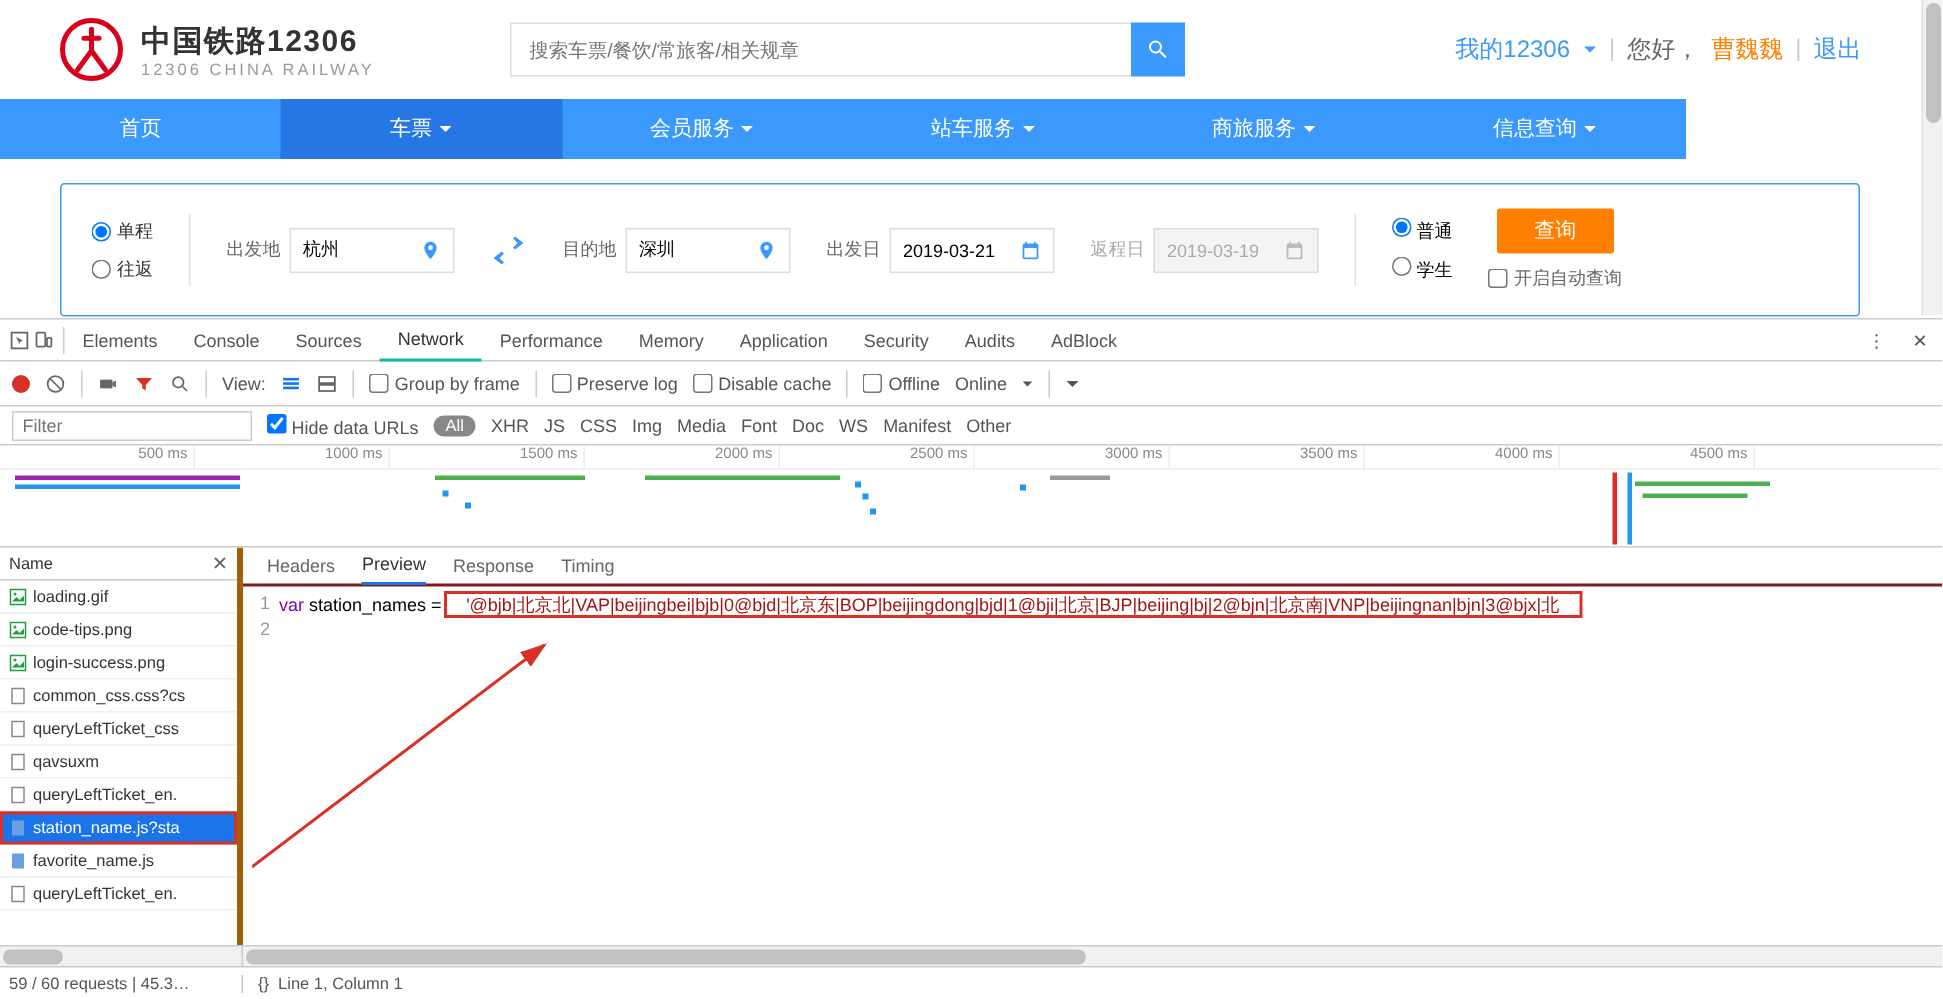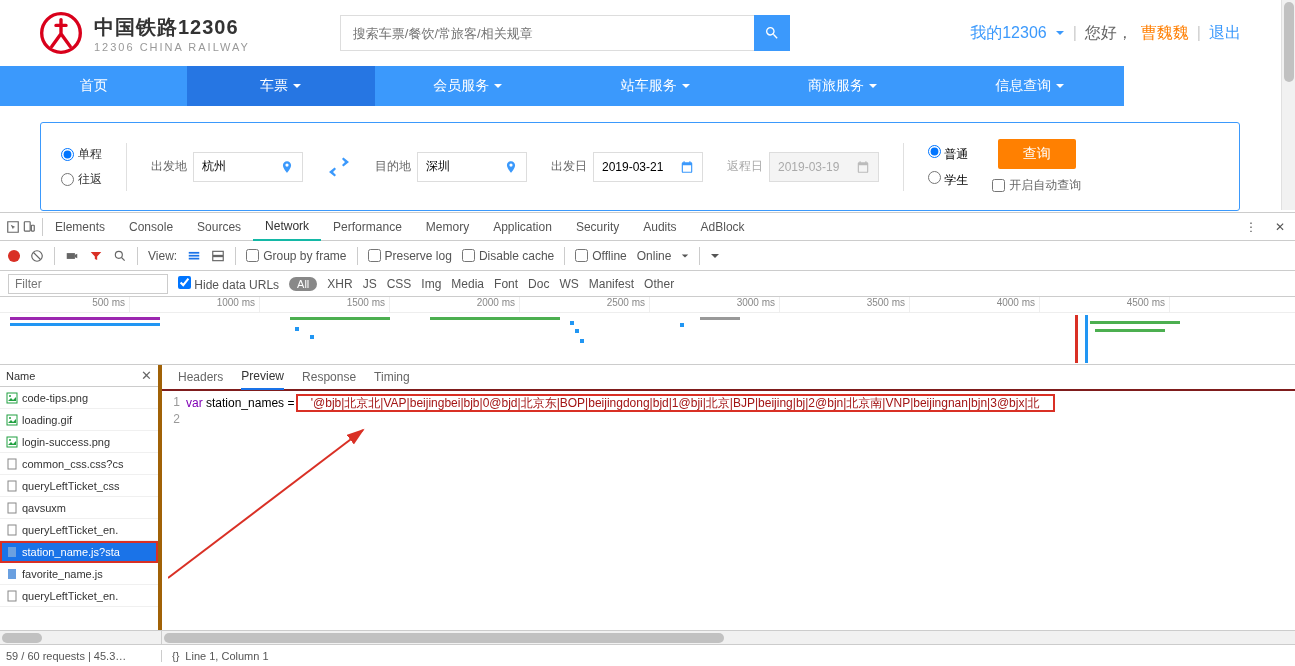--- a/index.html
+++ b/index.html
@@ -372,29 +372,29 @@
           <span>Name</span>
           <span class="x">✕</span>
         </div>
       <div class="dt-list-rows" id="file-rows">
           <div class="dt-row">
             <svg class="file-ico" viewBox="0 0 12 12">
               <rect x="1" y="1" width="10" height="10" fill="none" stroke="#20a040"></rect>
               <circle cx="4" cy="4" r="1" fill="#20a040"></circle>
               <path d="M2 9l3-3 2 2 3-3v4H2z" fill="#20a040"></path>
             </svg>
-            <span>code-tips.png</span>
+            <span>loading.gif</span>
           </div>
           <div class="dt-row">
             <svg class="file-ico" viewBox="0 0 12 12">
               <rect x="1" y="1" width="10" height="10" fill="none" stroke="#20a040"></rect>
               <circle cx="4" cy="4" r="1" fill="#20a040"></circle>
               <path d="M2 9l3-3 2 2 3-3v4H2z" fill="#20a040"></path>
             </svg>
-            <span>loading.gif</span>
+            <span>code-tips.png</span>
           </div>
           <div class="dt-row">
             <svg class="file-ico" viewBox="0 0 12 12">
               <rect x="1" y="1" width="10" height="10" fill="none" stroke="#20a040"></rect>
               <circle cx="4" cy="4" r="1" fill="#20a040"></circle>
               <path d="M2 9l3-3 2 2 3-3v4H2z" fill="#20a040"></path>
             </svg>
             <span>login-success.png</span>
           </div>
           <div class="dt-row">

